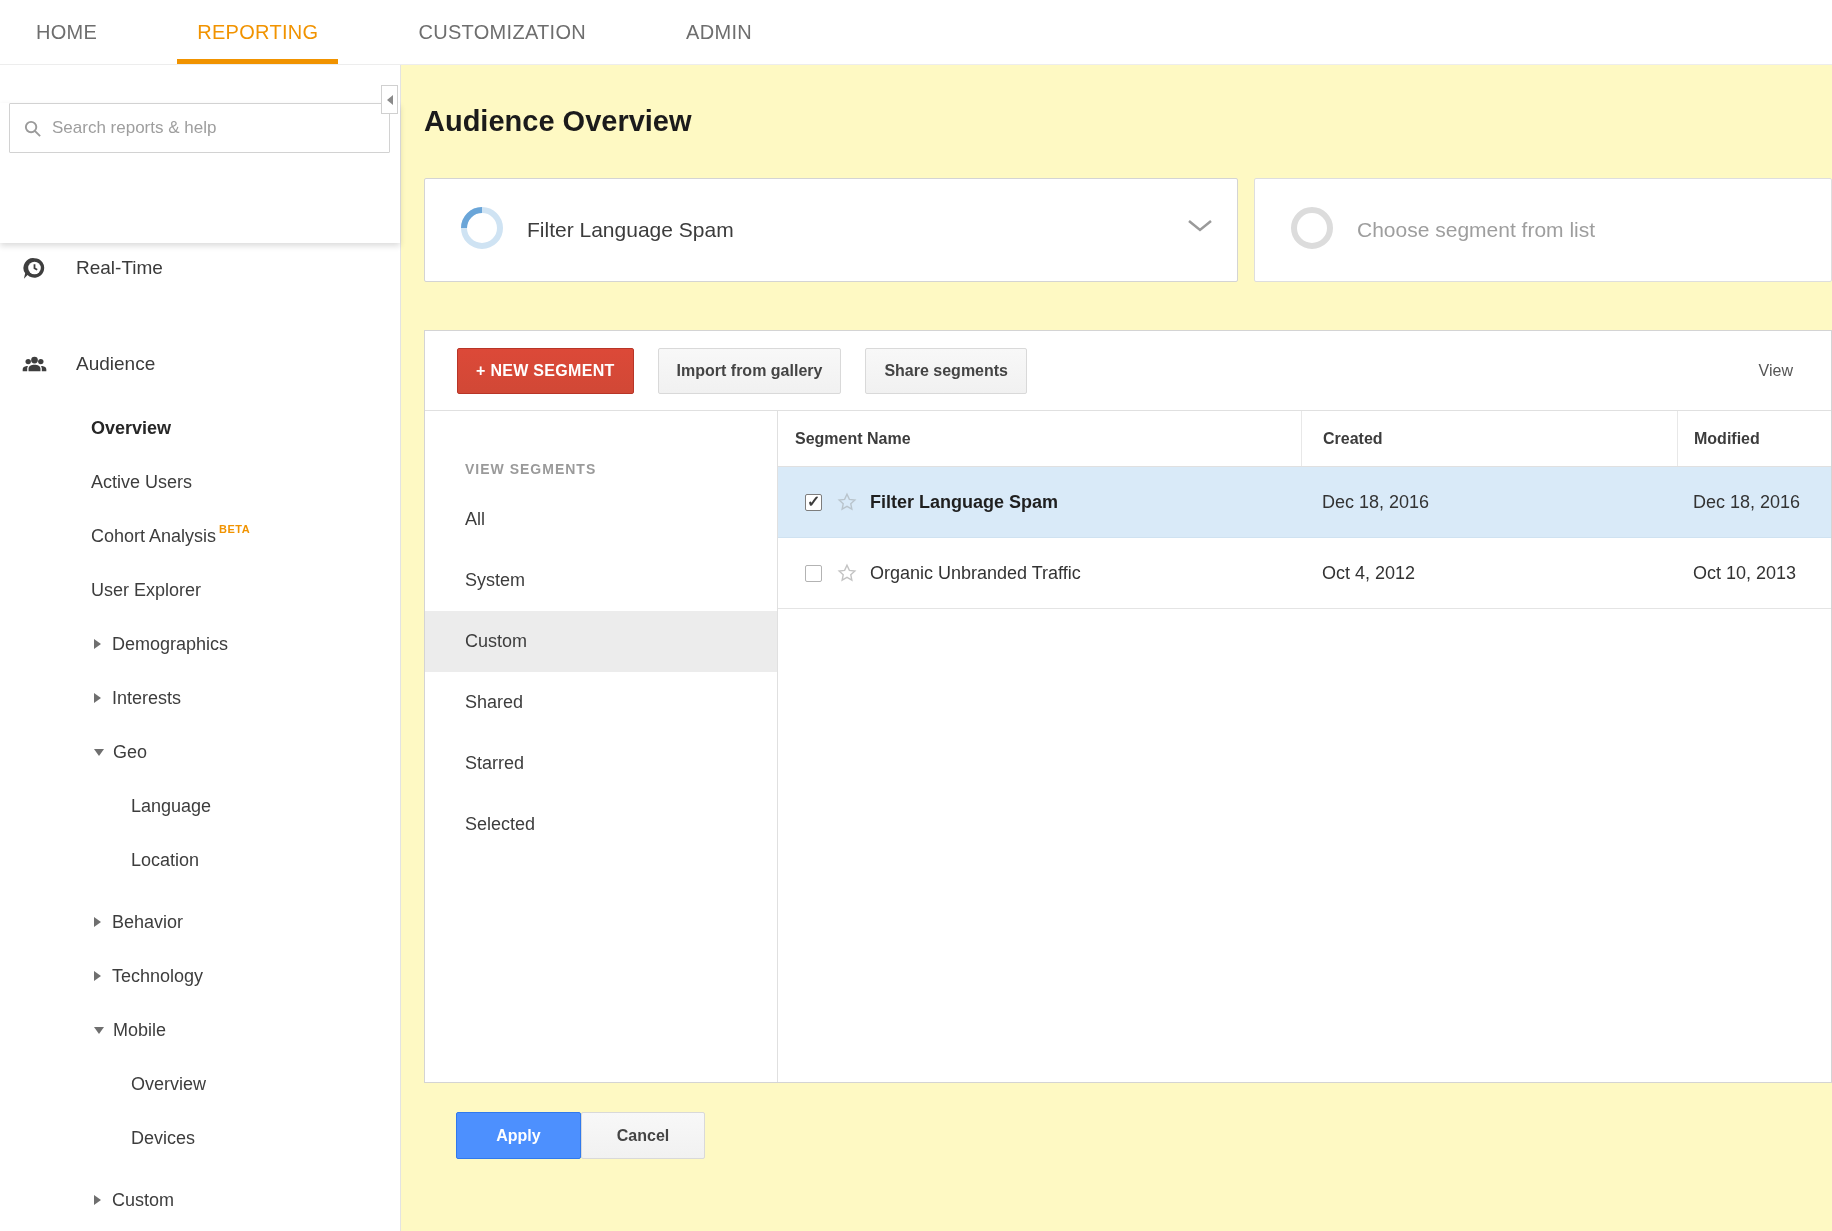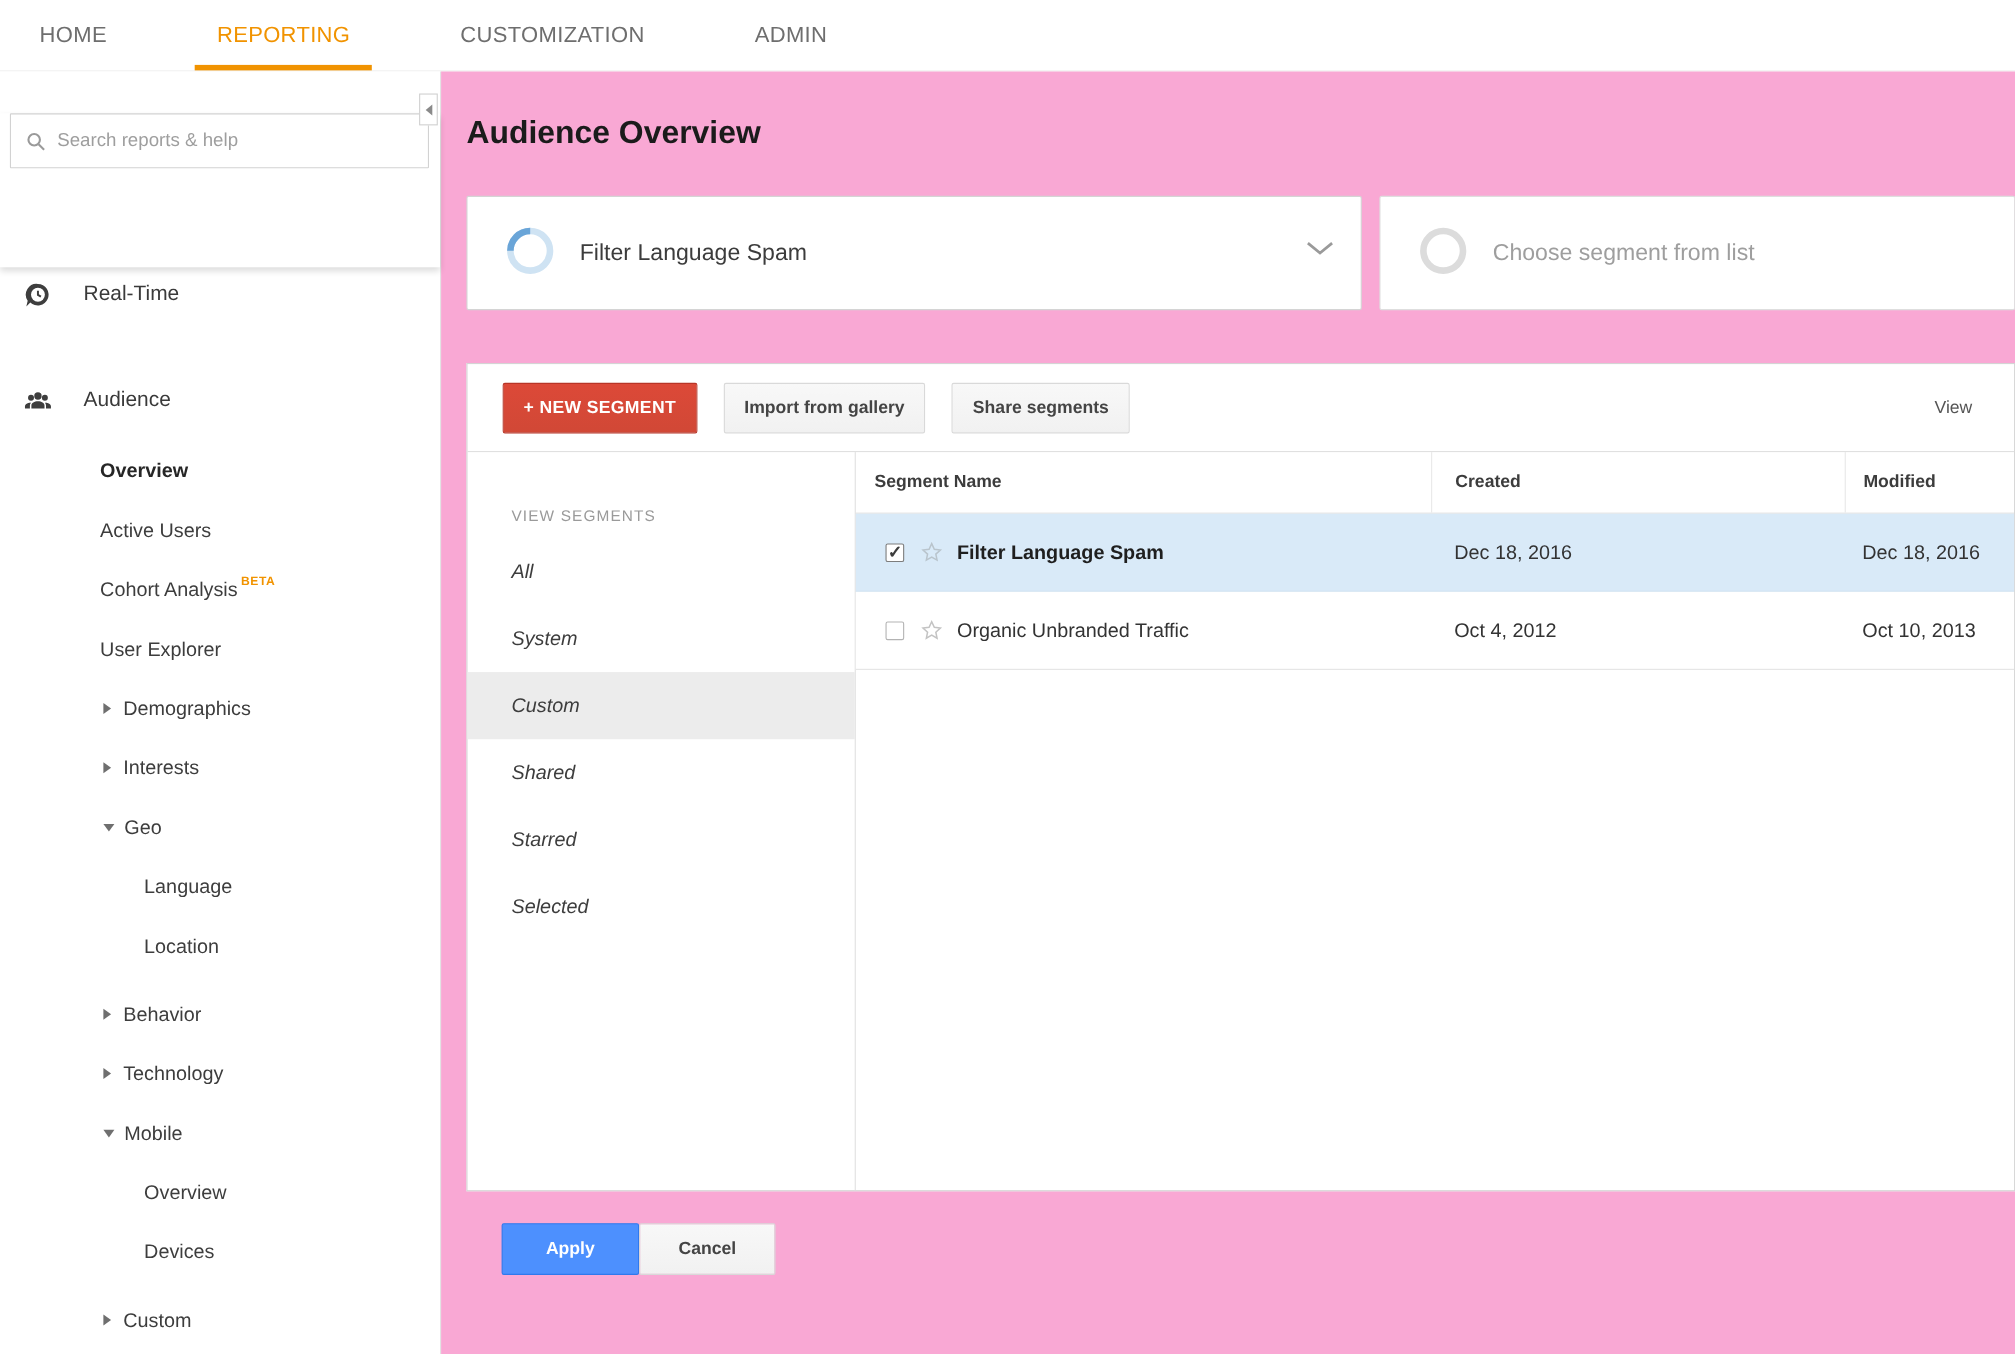--- a/index.html
+++ b/index.html
@@ -42,21 +42,21 @@
   .sub-gap { height:12px; }
   .tri-r { width:0; height:0; border-top:5px solid transparent; border-bottom:5px solid transparent;
            border-left:7px solid #6f6f6f; margin-right:11px; }
   .tri-d { width:0; height:0; border-left:5px solid transparent; border-right:5px solid transparent;
            border-top:7px solid #6f6f6f; margin-right:9px; }
   .beta { font-size:11px; font-weight:bold; color:var(--accent-orange,#f19300); vertical-align:super;
           margin-left:3px; letter-spacing:.5px; position:relative; top:-7px; }
   .sb-icon { width:27px; height:27px; display:inline-flex; }
 
   
-  .main { position:absolute; left:401px; top:65px; right:0; bottom:0; background:#f9a8d4; }
+  .main { position:absolute; left:401px; top:65px; right:0; bottom:0; background:#fef9c3; }
   .page-title { margin:40px 0 0 23px; font-size:29px; font-weight:bold; color:#1b1b1b; }
   .action-bar { margin:34px 0 0 23px; display:flex; align-items:center; gap:28px; }
   .action-item { font-size:16px; font-weight:bold; color:#3c3c3c; cursor:pointer; display:flex; align-items:center; gap:7px; }
   .caret-down { width:0; height:0; border-left:5px solid transparent; border-right:5px solid transparent;
                 border-top:6px solid #666; }
 
   
   .segment-row { margin:40px 0 0 23px; display:flex; gap:16px; }
   .segment-box { height:104px; background:#fff; border:1px solid #d4d4d4; border-radius:2px;
                  display:flex; align-items:center; padding-left:34px; gap:22px; position:relative; cursor:pointer; }
@@ -70,23 +70,23 @@
   .segment-panel { margin:48px 0 0 23px; border:1px solid #d4d4d4; height:753px; display:flex; flex-direction:column; background:#fff; }
   .panel-toolbar { height:80px; display:flex; align-items:center; padding:0 38px 0 32px; gap:24px; border-bottom:1px solid #e0e0e0; }
   .btn { height:46px; border-radius:2px; font-family:"Liberation Sans",sans-serif; font-size:16px;
          font-weight:bold; cursor:pointer; padding:0 18px; }
   .btn-red { background:linear-gradient(#dc4938,var(--button-red,#d14836)); color:#fff; border:1px solid #b83527; letter-spacing:.3px; }
   .btn-gray { background:linear-gradient(#f8f8f8,#f1f1f1); color:#444; border:1px solid #d9d9d9; }
   .view-label { margin-left:auto; font-size:16px; color:#555; }
 
   .panel-body { flex:1; display:flex; min-height:0; }
   .seg-list { width:353px; border-right:1px solid #e0e0e0; padding-top:50px; }
-  .seg-list-title { padding-left:40px; font-size:14px; color:#9a9a9a; letter-spacing:1px; }
+  .seg-list-title { padding-left:40px; font-size:14px; color:#9a9a9a; letter-spacing:1px;font-weight:bold; }
   .seg-list-items { list-style:none; margin-top:12px; }
-  .seg-list-items li { height:61px; line-height:61px; padding-left:40px; font-size:18px; color:#3d3d3d; cursor:pointer;font-style:italic; }
+  .seg-list-items li { height:61px; line-height:61px; padding-left:40px; font-size:18px; color:#3d3d3d; cursor:pointer; }
   .seg-list-items li.selected { background:#ececec; }
 
   .seg-table { flex:1; display:flex; flex-direction:column; min-width:0; }
   .tbl-header { height:56px; display:flex; align-items:stretch; border-bottom:1px solid #e0e0e0; }
   .tbl-header .hcell { display:flex; align-items:center; font-size:16px; font-weight:bold; color:#3c3c3c; cursor:pointer; }
   .col-name { width:523px; padding-left:17px; }
   .col-created { width:376px; padding-left:21px; }
   .col-modified { flex:1; padding-left:16px; }
   .tbl-header .col-created, .tbl-header .col-modified { border-left:1px solid #e8e8e8; }
 

